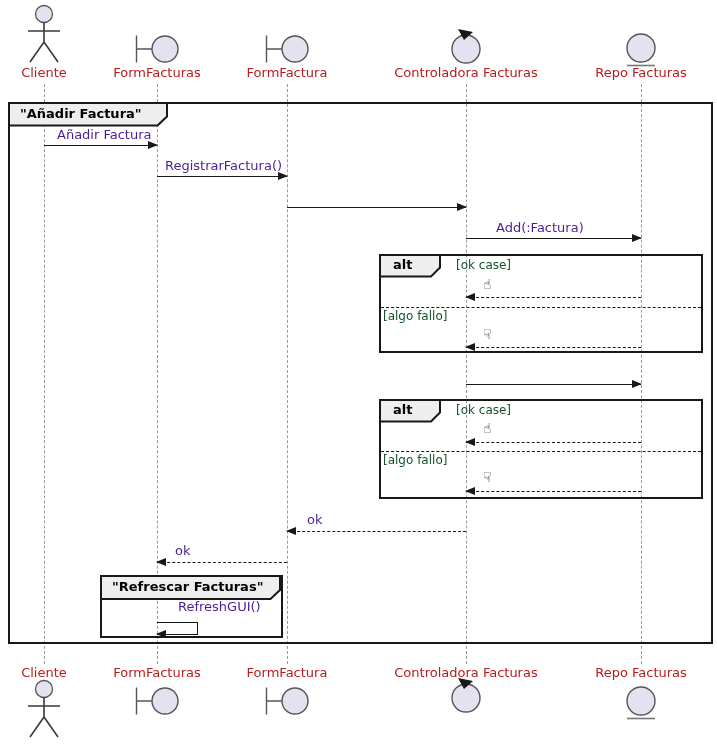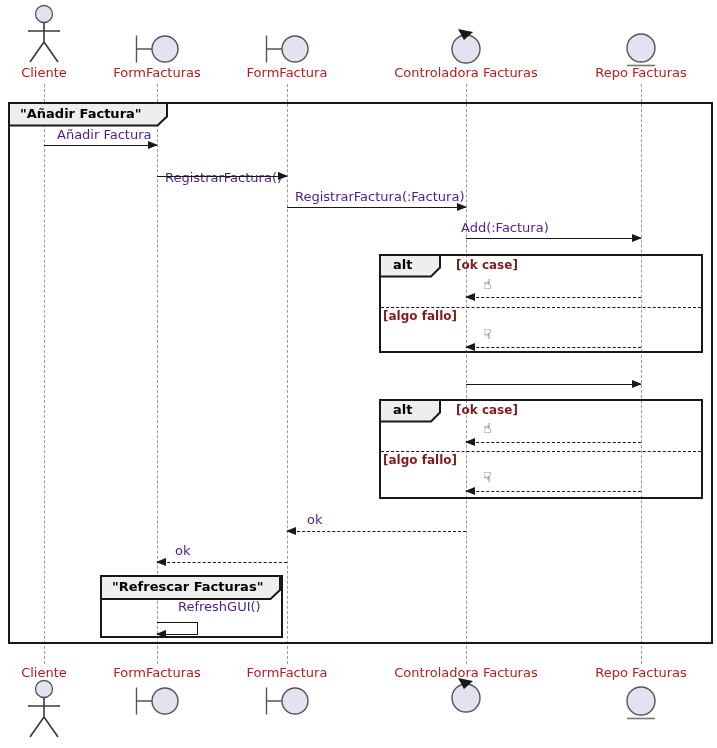--- a/index.html
+++ b/index.html
@@ -7,21 +7,21 @@
     position:relative;width:717px;height:748px;background:#ffffff;
     overflow:hidden;font-family:"DejaVu Sans",sans-serif;color:#101010;
   }
   .lifeline{position:absolute;width:0;border-left:1px dashed #9a9a9a;}
   .pname{position:absolute;transform:translateX(-50%);font-size:13px;white-space:nowrap;color:#b91c1c;}
   .frame{position:absolute;border:2px solid #181818;box-sizing:border-box;background:transparent;}
   .altbox{position:absolute;border:2px solid #181818;box-sizing:border-box;background:transparent;}
   .divider{position:absolute;left:0;right:0;height:0;border-top:1px dashed #181818;}
   .pent{position:absolute;}
   .pent-text{position:absolute;font-size:13px;font-weight:bold;white-space:nowrap;color:#000;}
-  .guard{position:absolute;font-size:12px;font-weight:bold;white-space:nowrap;color:#7f1d1d;}
+  .guard{position:absolute;font-size:12px;font-weight:normal;white-space:nowrap;color:#14532d;}
   .msg{position:absolute;height:0;border-top:1px solid #181818;}
   .msg.dashed{border-top-style:dashed;}
   .head{position:absolute;width:0;height:0;}
   .head.r{right:-1px;top:-5px;border-left:10px solid #181818;border-top:4.5px solid transparent;border-bottom:4.5px solid transparent;}
   .head.l{left:-1px;top:-5px;border-right:10px solid #181818;border-top:4.5px solid transparent;border-bottom:4.5px solid transparent;}
   .vseg{position:absolute;width:0;border-left:1px solid #181818;}
   .mlabel{position:absolute;font-size:13px;white-space:nowrap;color:#4c1d95;}
   .thumb{position:absolute;font-size:14px;line-height:14px;color:#222;}
   svg{position:absolute;overflow:visible;}
 </style>
@@ -67,31 +67,30 @@
   <svg class="pent" style="left:8px;top:102px" width="162" height="25">
     <polygon points="1,1 159,1 159,14.5 149.5,23.5 1,23.5" fill="#EEEEEE" stroke="#181818" stroke-width="2"></polygon>
   </svg>
   <div class="pent-text" style="left:20px;top:106px">"Añadir Factura"</div>
 
   <div class="mlabel" style="left:57px;top:127px">Añadir Factura</div>
   <div class="msg" style="left:44px;top:145px;width:113px">
       <i class="head r"></i>
     </div>
 
-  <div class="mlabel" style="left:165px;top:170px">RegistrarFactura()</div>
+  <div class="mlabel" style="left:165px;top:158px">RegistrarFactura()</div>
   <div class="msg" style="left:157px;top:176px;width:130px">
       <i class="head r"></i>
     </div>
 
-  <div class="mlabel" style="left:295px;top:189px">RegistrarFactura(:Factura)</div>
   <div class="msg" style="left:287px;top:207px;width:179px">
       <i class="head r"></i>
     </div>
 
-  <div class="mlabel" style="left:461px;top:220px">Add(:Factura)</div>
+  <div class="mlabel" style="left:496px;top:220px">Add(:Factura)</div>
   <div class="msg" style="left:466px;top:238px;width:175px">
       <i class="head r"></i>
     </div>
 
   <div class="altbox" style="left:379px;top:254px;width:324px;height:99px">
     <div class="divider" style="top:51px"></div>
   </div>
   <svg class="pent" style="left:379px;top:254px" width="64" height="24">
     <polygon points="1,1 61,1 61,13.5 52,22.5 1,22.5" fill="#EEEEEE" stroke="#181818" stroke-width="2"></polygon>
   </svg>

